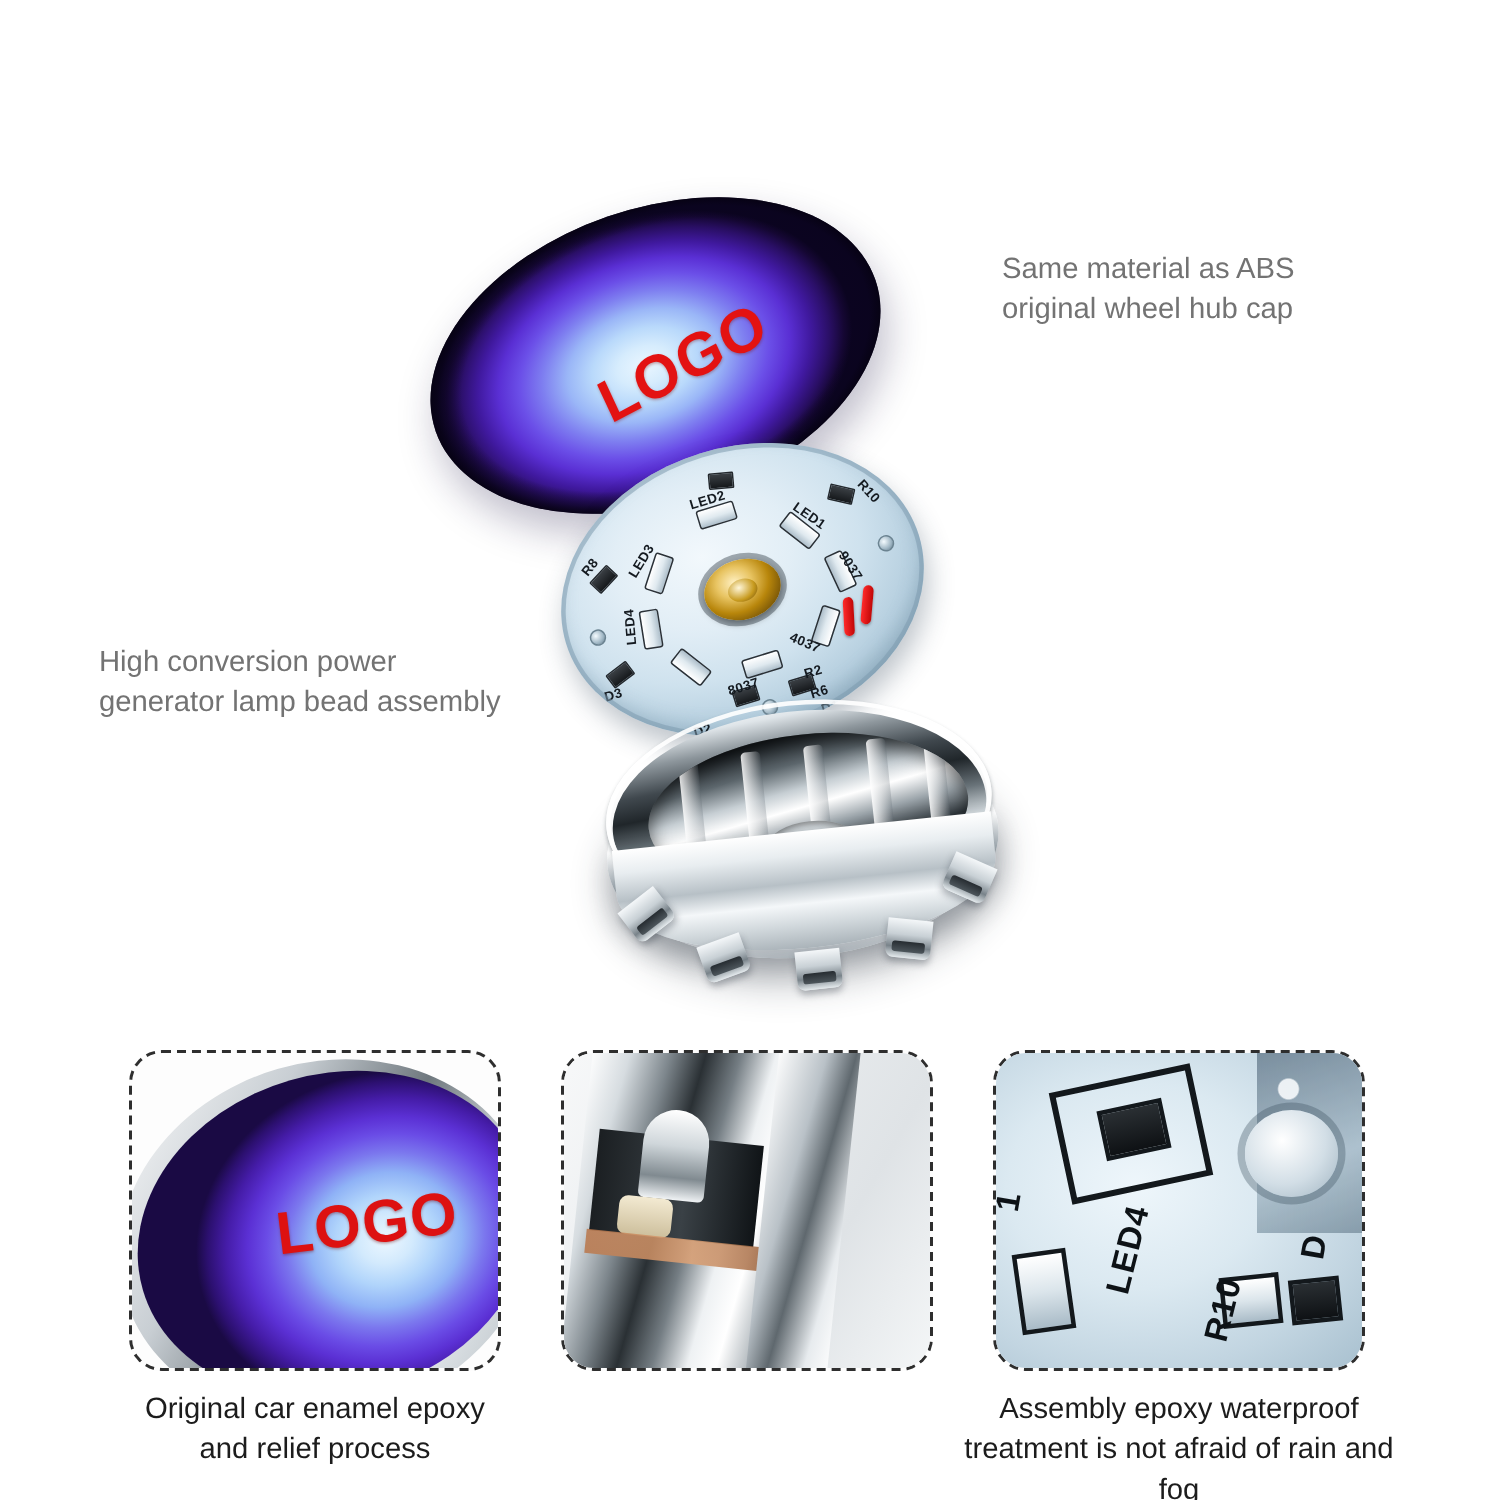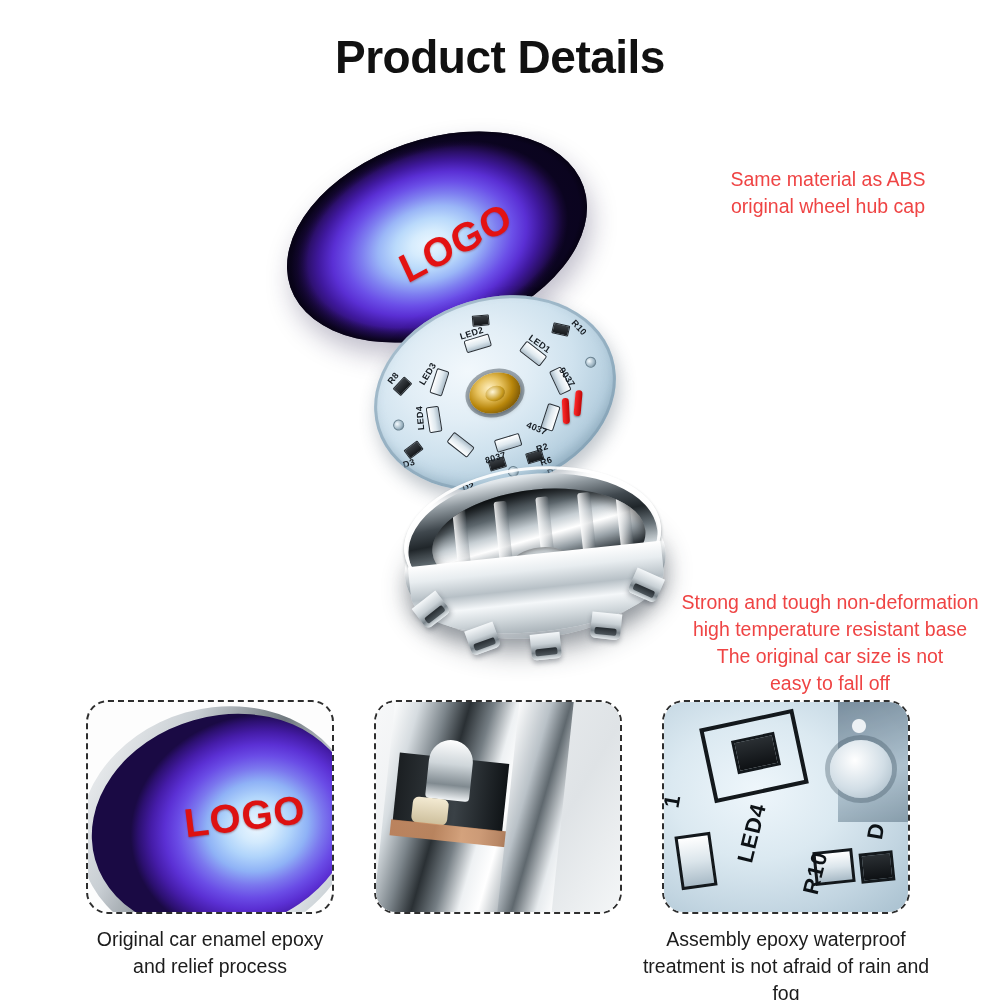--- a/index.html
+++ b/index.html
@@ -36,24 +36,23 @@
     letter-spacing: -0.5px;
     color: #111111;
     font-family: "Liberation Sans", sans-serif;
   }
 
   
   .annotation {
     position: absolute;
     font-size: 19.5px;
     line-height: 27px;
-    color: #ef4444;
+    color: #737373;
     white-space: pre-line;
     font-family: "Liberation Sans", sans-serif;
-    text-align: center;
   }
   .ann-abs      { left: 668px; top: 166px; width: 320px; }
   .ann-lamp     { left: 66px;  top: 428px; width: 310px; }
   .ann-base     { left: 662px; top: 589px; width: 336px; }
 
   
   .stack {
     position: absolute;
     left: 0; top: 0;
     width: 1000px; height: 700px;
@@ -483,21 +482,20 @@
       radial-gradient(circle at 60% 45%, rgba(40,50,60,0.6) 0 8%, transparent 9%),
       linear-gradient(160deg, #6c8192, #aabecb 60%, #7d93a2);
     opacity: 0.85;
   }
 </style>
 </head>
 <body>
 
 <div class="page">
 
-  <div class="page-title">Product Details</div>
 
   <div class="stack">
 
     <div class="cap">
       <div class="cap-body"></div>
       <div class="cap-rim"></div>
       <div class="cap-logo">
         <span>LOGO</span>
       </div>
     </div>
@@ -564,24 +562,22 @@
       <div class="tab" style="left:56px;  top:158px; transform:rotate(-14deg);"></div>
       <div class="tab" style="left:118px; top:172px;"></div>
       <div class="tab" style="left:180px; top:158px; transform:rotate(12deg);"></div>
       <div class="tab" style="left:8px;   top:124px; transform:rotate(-32deg);"></div>
       <div class="tab" style="left:224px; top:122px; transform:rotate(30deg);"></div>
     </div>
   </div>
 
   <div class="annotation ann-abs">Same material as ABS
 original wheel hub cap</div>
-  <div class="annotation ann-base">Strong and tough non-deformation
- high temperature resistant base
-The original car size is not
-easy to fall off</div>
+  <div class="annotation ann-lamp">High conversion power
+generator lamp bead assembly</div>
 
   <div class="thumbs">
 
     <div class="thumb thumb-1">
       <div class="t1-chrome"></div>
       <div class="t1-glow"></div>
       <div class="t1-logo">LOGO</div>
     </div>
 
     <div class="thumb thumb-2">

